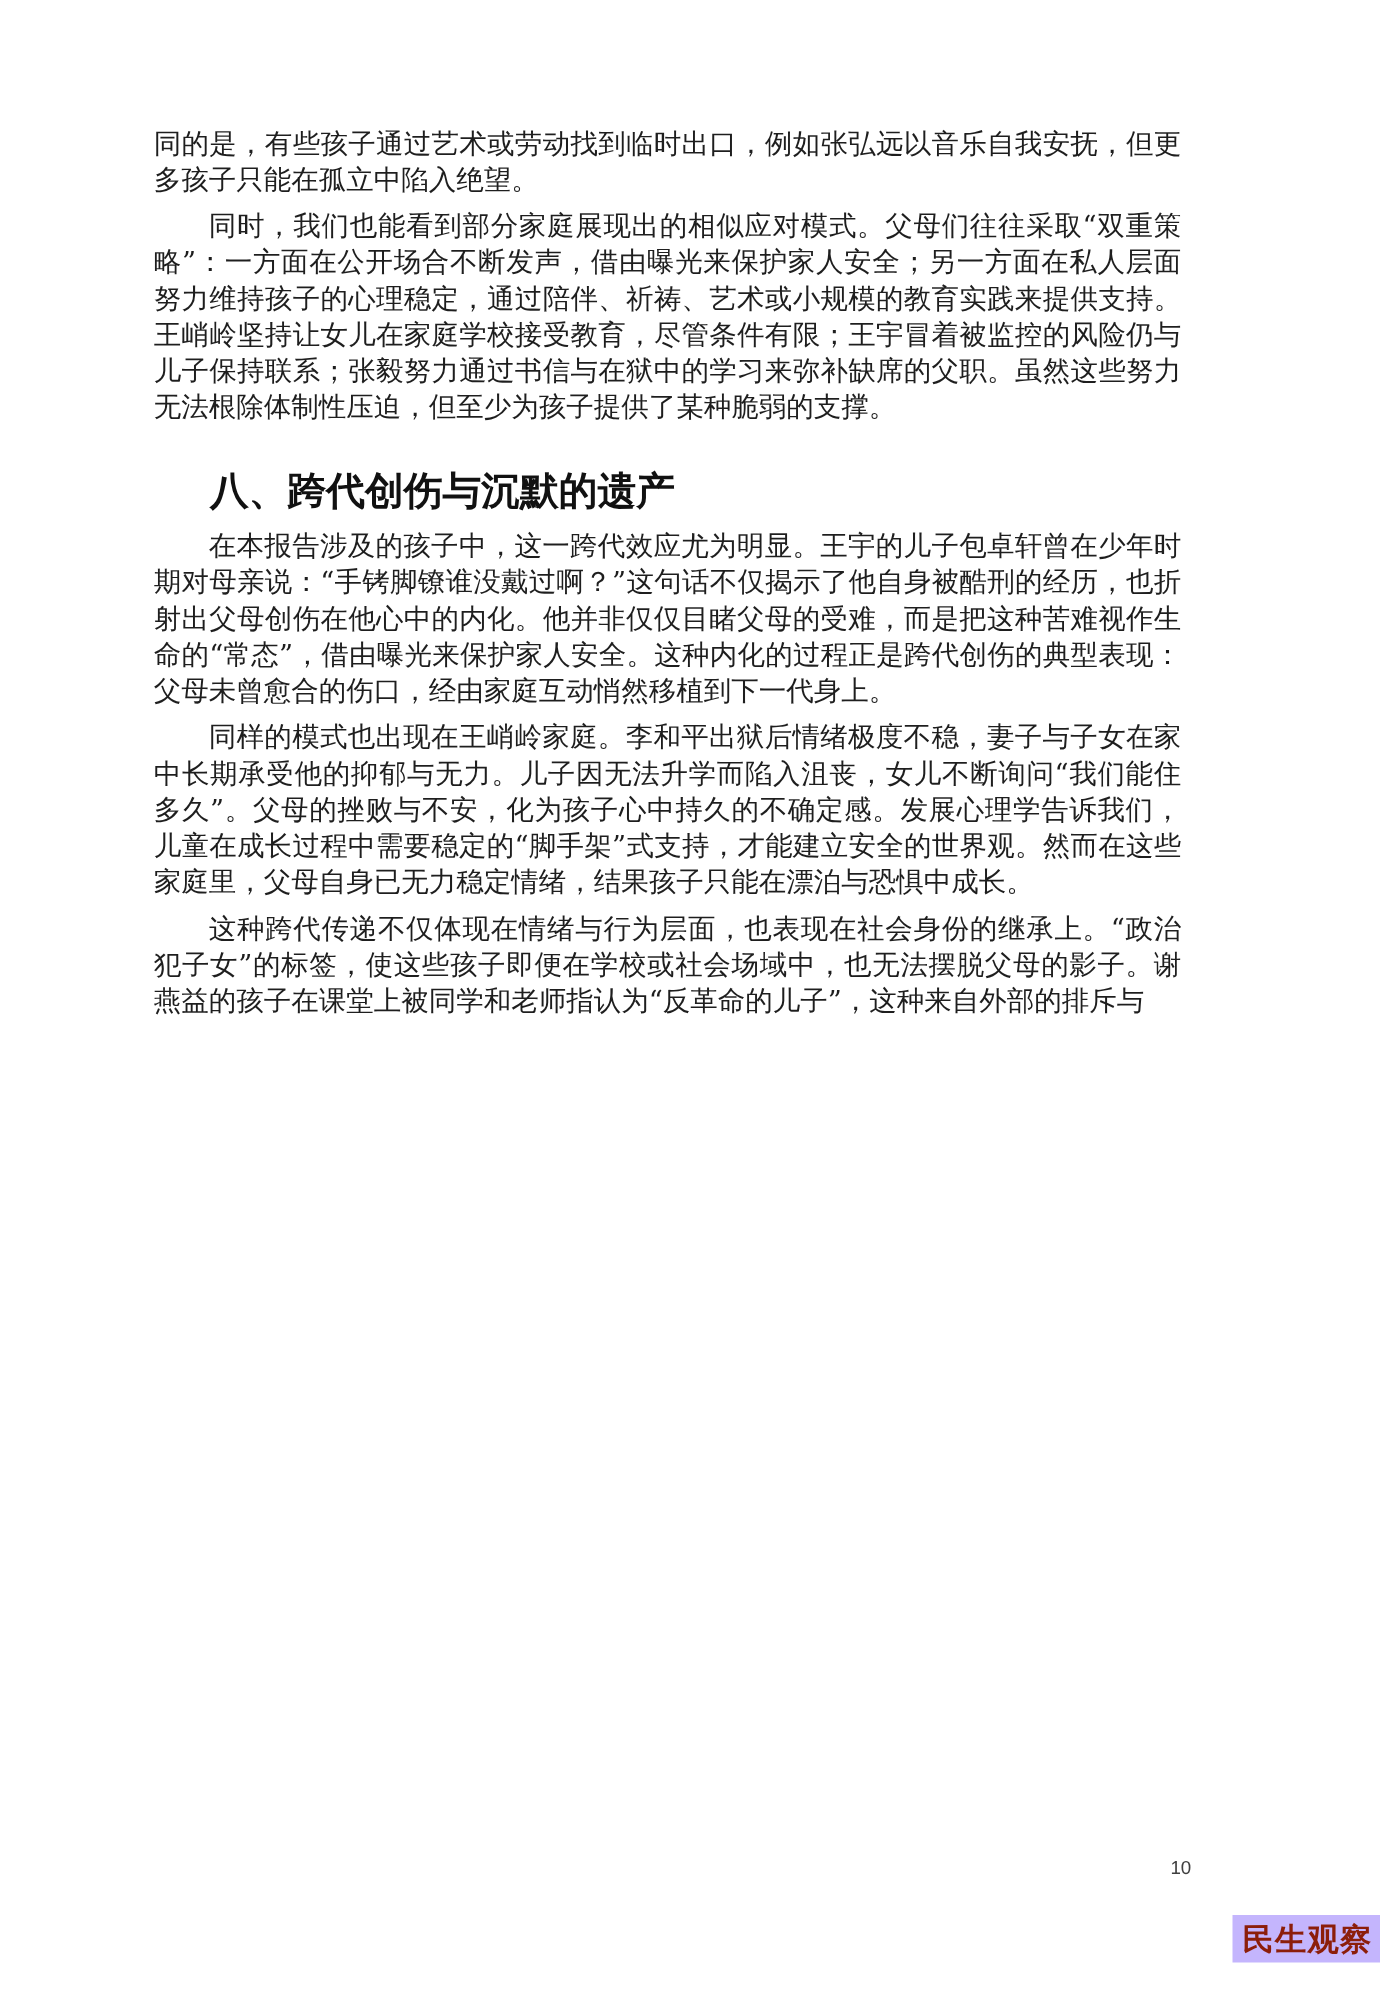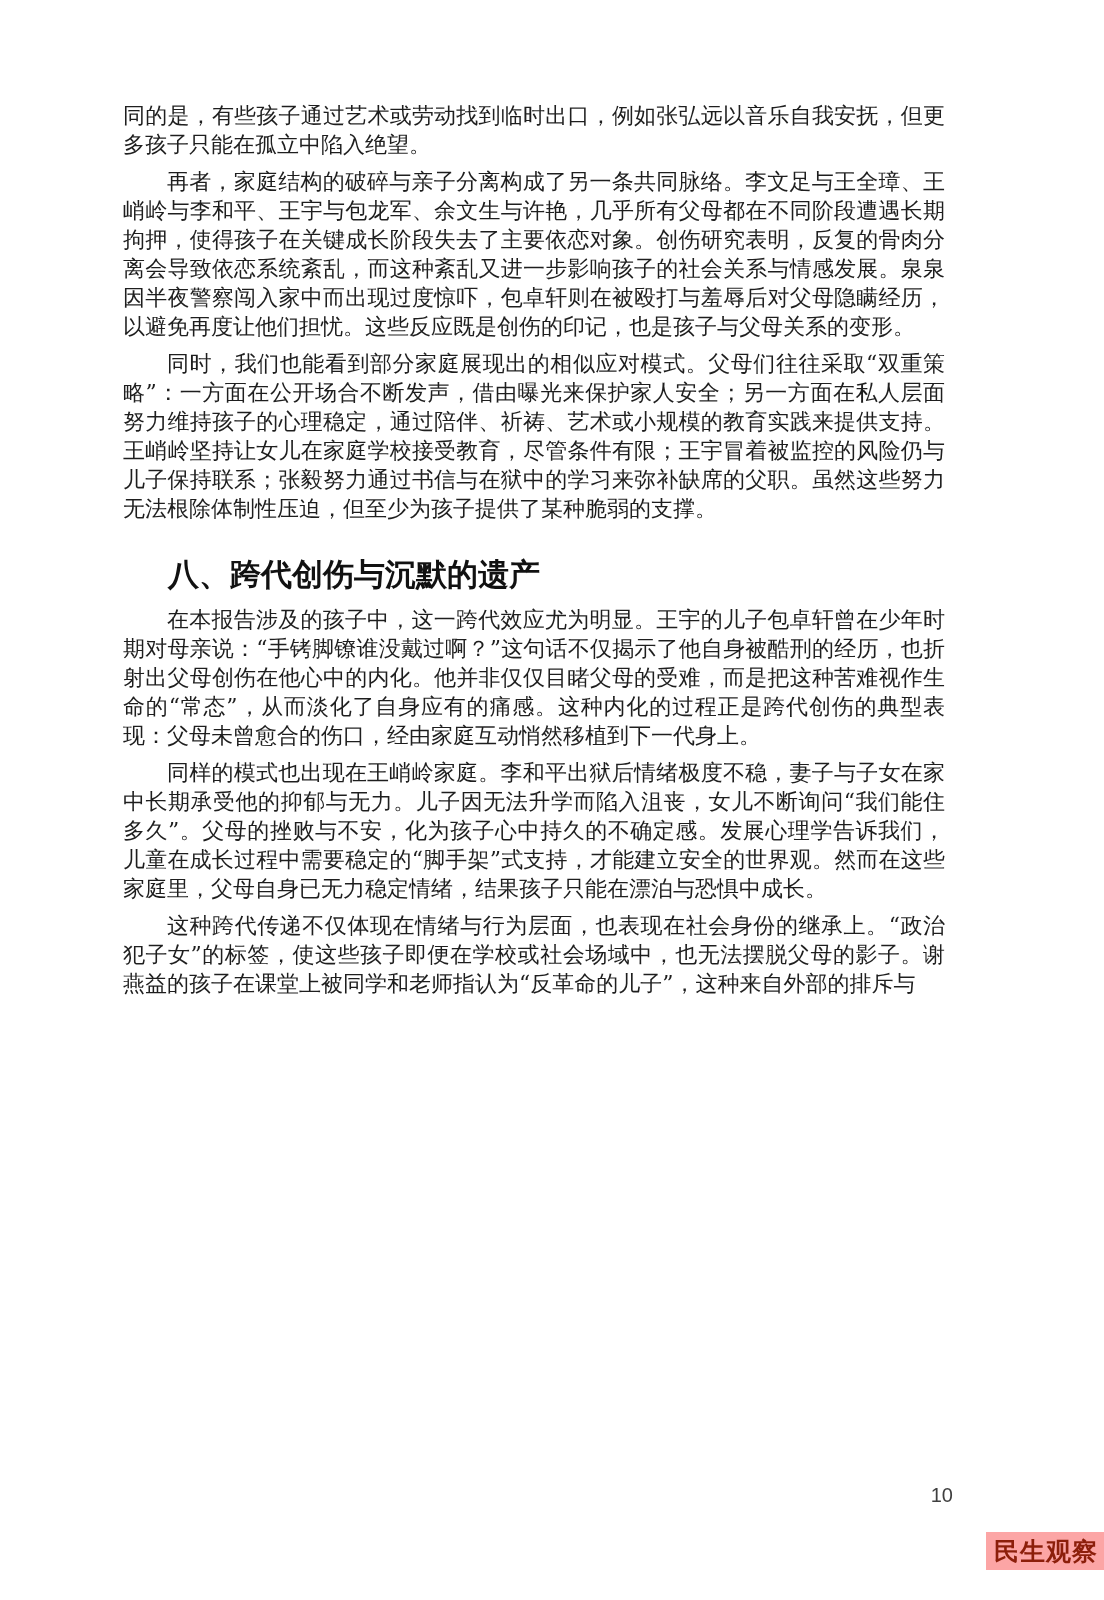--- a/index.html
+++ b/index.html
@@ -41,21 +41,21 @@
     font-size: 31px;
     line-height: 30px;
     font-weight: 700;
     color: #111111;
     font-family: "Liberation Sans", sans-serif;
   }
   .page-number {
     position: absolute;
     top: 1484px;
     right: 151px;
-    font-size: 20px;
+    font-size: 15px;
     line-height: 22px;
     color: #3f3f3f;
     font-family: "Liberation Sans", sans-serif;
   }
   .watermark {
     position: absolute;
     right: 0;
     bottom: 2px;
     background: #6cac58;
     color: #8c1e0a;
@@ -66,22 +66,21 @@
     font-family: "DejaVu Serif", serif;
     letter-spacing: 1px;
   }
 </style>
 </head>
 <body>
 
 <div class="page">
   <div class="content">
     <p class="para no-indent">同的是，有些孩子通过艺术或劳动找到临时出口，例如张弘远以音乐自我安抚，但更多孩子只能在孤立中陷入绝望。</p>
-    <p class="para">再者，家庭结构的破碎与亲子分离构成了另一条共同脉络。李文足与王全璋、王峭岭与李和平、王宇与包龙军、余文生与许艳，几乎所有父母都在不同阶段遭遇长期拘押，使得孩子在关键成长阶段失去了主要依恋对象。创伤研究表明，反复的骨肉分离会导致依恋系统紊乱，而这种紊乱又进一步影响孩子的社会关系与情感发展。泉泉因半夜警察闯入家中而出现过度惊吓，包卓轩则在被殴打与羞辱后对父母隐瞒经历，以避免再度让他们担忧。这些反应既是创伤的印记，也是孩子与父母关系的变形。</p>
     <p class="para">同时，我们也能看到部分家庭展现出的相似应对模式。父母们往往采取“双重策略”：一方面在公开场合不断发声，借由曝光来保护家人安全；另一方面在私人层面努力维持孩子的心理稳定，通过陪伴、祈祷、艺术或小规模的教育实践来提供支持。王峭岭坚持让女儿在家庭学校接受教育，尽管条件有限；王宇冒着被监控的风险仍与儿子保持联系；张毅努力通过书信与在狱中的学习来弥补缺席的父职。虽然这些努力无法根除体制性压迫，但至少为孩子提供了某种脆弱的支撑。</p>
     <h2 class="section-heading">八、跨代创伤与沉默的遗产</h2>
-    <p class="para">在本报告涉及的孩子中，这一跨代效应尤为明显。王宇的儿子包卓轩曾在少年时期对母亲说：“手铐脚镣谁没戴过啊？”这句话不仅揭示了他自身被酷刑的经历，也折射出父母创伤在他心中的内化。他并非仅仅目睹父母的受难，而是把这种苦难视作生命的“常态”，从而淡化了自身应有的痛感。这种内化的过程正是跨代创伤的典型表现：父母未曾愈合的伤口，经由家庭互动悄然移植到下一代身上。</p>
+    <p class="para">在本报告涉及的孩子中，这一跨代效应尤为明显。王宇的儿子包卓轩曾在少年时期对母亲说：“手铐脚镣谁没戴过啊？”这句话不仅揭示了他自身被酷刑的经历，也折射出父母创伤在他心中的内化。他并非仅仅目睹父母的受难，而是把这种苦难视作生命的“常态”，借由曝光来保护家人安全。这种内化的过程正是跨代创伤的典型表现：父母未曾愈合的伤口，经由家庭互动悄然移植到下一代身上。</p>
     <p class="para">同样的模式也出现在王峭岭家庭。李和平出狱后情绪极度不稳，妻子与子女在家中长期承受他的抑郁与无力。儿子因无法升学而陷入沮丧，女儿不断询问“我们能住多久”。父母的挫败与不安，化为孩子心中持久的不确定感。发展心理学告诉我们，儿童在成长过程中需要稳定的“脚手架”式支持，才能建立安全的世界观。然而在这些家庭里，父母自身已无力稳定情绪，结果孩子只能在漂泊与恐惧中成长。</p>
     <p class="para">这种跨代传递不仅体现在情绪与行为层面，也表现在社会身份的继承上。“政治犯子女”的标签，使这些孩子即便在学校或社会场域中，也无法摆脱父母的影子。谢燕益的孩子在课堂上被同学和老师指认为“反革命的儿子”，这种来自外部的排斥与</p>
   </div>
   <div class="page-number">10</div>
-  <div class="watermark" style="background: #fca5a5; color: rgb(140, 30, 10);">民生观察</div>
+  <div class="watermark" style="background: #c4b5fd; color: rgb(140, 30, 10);">民生观察</div>
 </div>
 
 </body></html>

